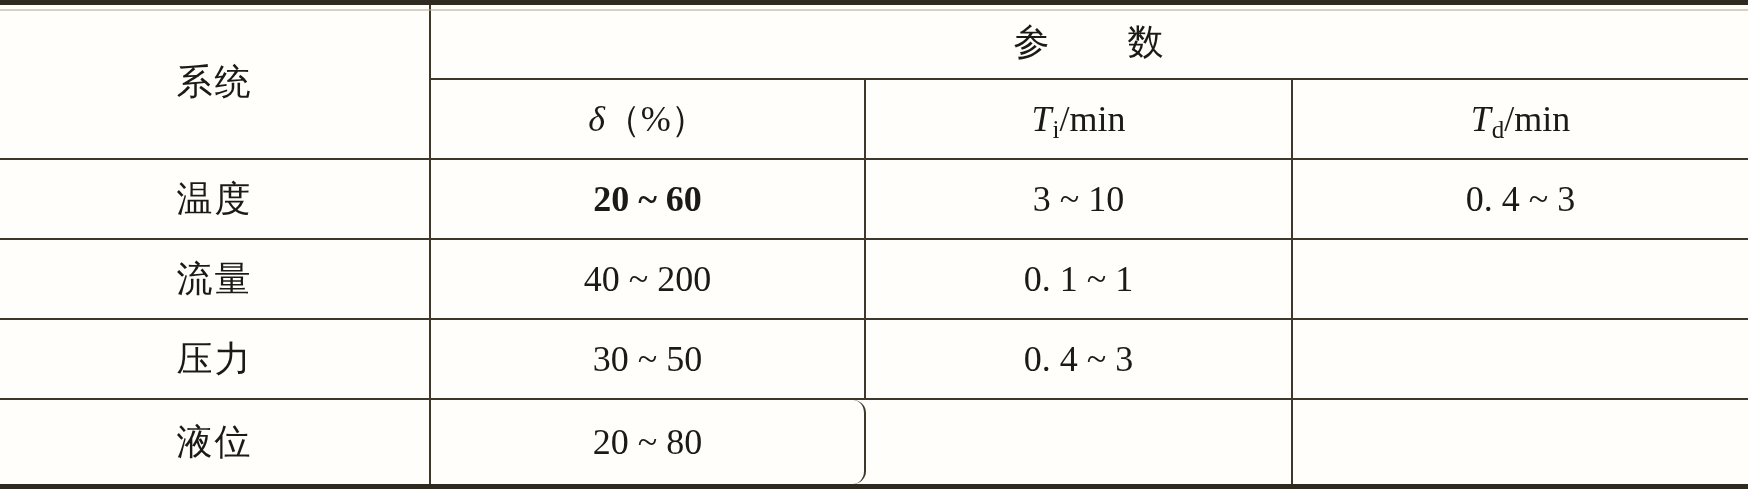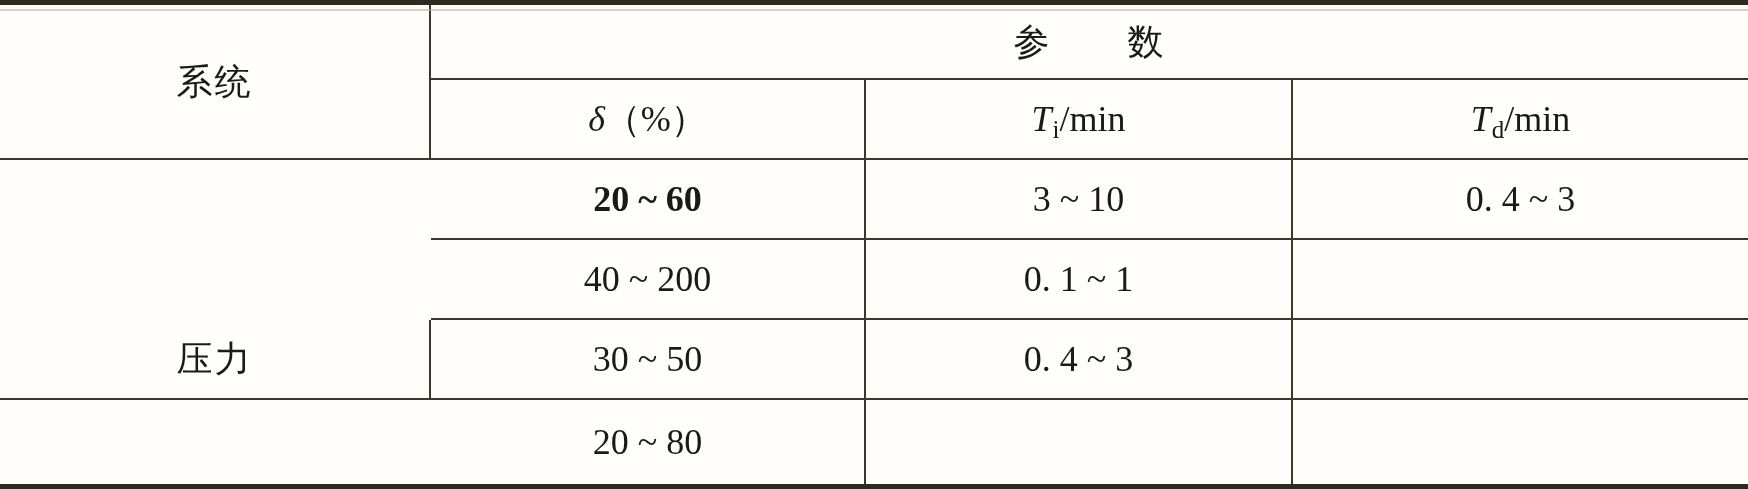--- a/index.html
+++ b/index.html
@@ -90,32 +90,35 @@
       <span class="sym-italic">T</span>
       <span class="sub-script">i</span>
       <span class="unit-roman">/min</span>
     </div>
     <div class="cell b-bottom" style="grid-column:4; grid-row:2;">
       <span class="sym-italic">T</span>
       <span class="sub-script">d</span>
       <span class="unit-roman">/min</span>
     </div>
 
+    <div class="cell cjk b-right b-bottom" style="grid-column:1; grid-row:3;">温度</div>
     <div class="cell b-right b-bottom" style="grid-column:2; grid-row:3;font-weight:bold;">20 ~ 60</div>
     <div class="cell b-right b-bottom" style="grid-column:3; grid-row:3;">3 ~ 10</div>
     <div class="cell b-bottom" style="grid-column:4; grid-row:3;">0. 4 ~ 3</div>
 
+    <div class="cell cjk b-right b-bottom" style="grid-column:1; grid-row:4;">流量</div>
     <div class="cell b-right b-bottom" style="grid-column:2; grid-row:4;">40 ~ 200</div>
     <div class="cell b-right b-bottom" style="grid-column:3; grid-row:4;">0. 1 ~ 1</div>
     <div class="cell b-bottom" style="grid-column:4; grid-row:4;"></div>
 
     <div class="cell cjk b-right b-bottom" style="grid-column:1; grid-row:5;">压力</div>
     <div class="cell b-right b-bottom" style="grid-column:2; grid-row:5;">30 ~ 50</div>
     <div class="cell b-right b-bottom" style="grid-column:3; grid-row:5;">0. 4 ~ 3</div>
     <div class="cell b-bottom" style="grid-column:4; grid-row:5;"></div>
 
-    <div class="cell b-right" style="grid-column:2; grid-row:6;">20 ~ 80</div>
+    <div class="cell cjk b-right" style="grid-column:1; grid-row:6;">液位</div>
+    <div class="cell b-right" style="grid-column:2; grid-row:6;border-radius:13px;">20 ~ 80</div>
     <div class="cell b-right" style="grid-column:3; grid-row:6;"></div>
     <div class="cell" style="grid-column:4; grid-row:6;"></div>
 
   </div>
   <div class="top-thin-rule"></div>
 </div>
 
 </body></html>

